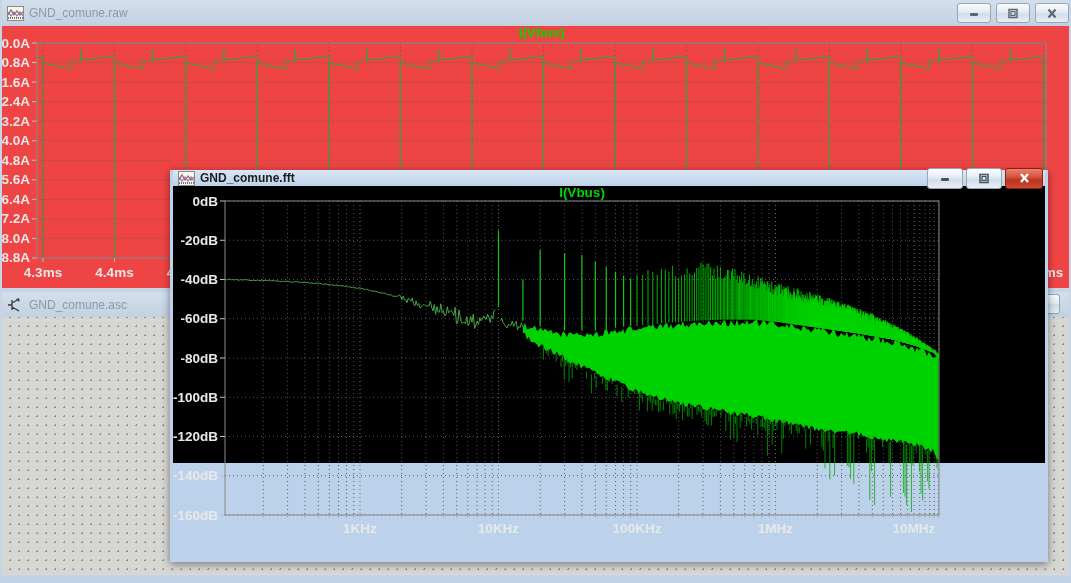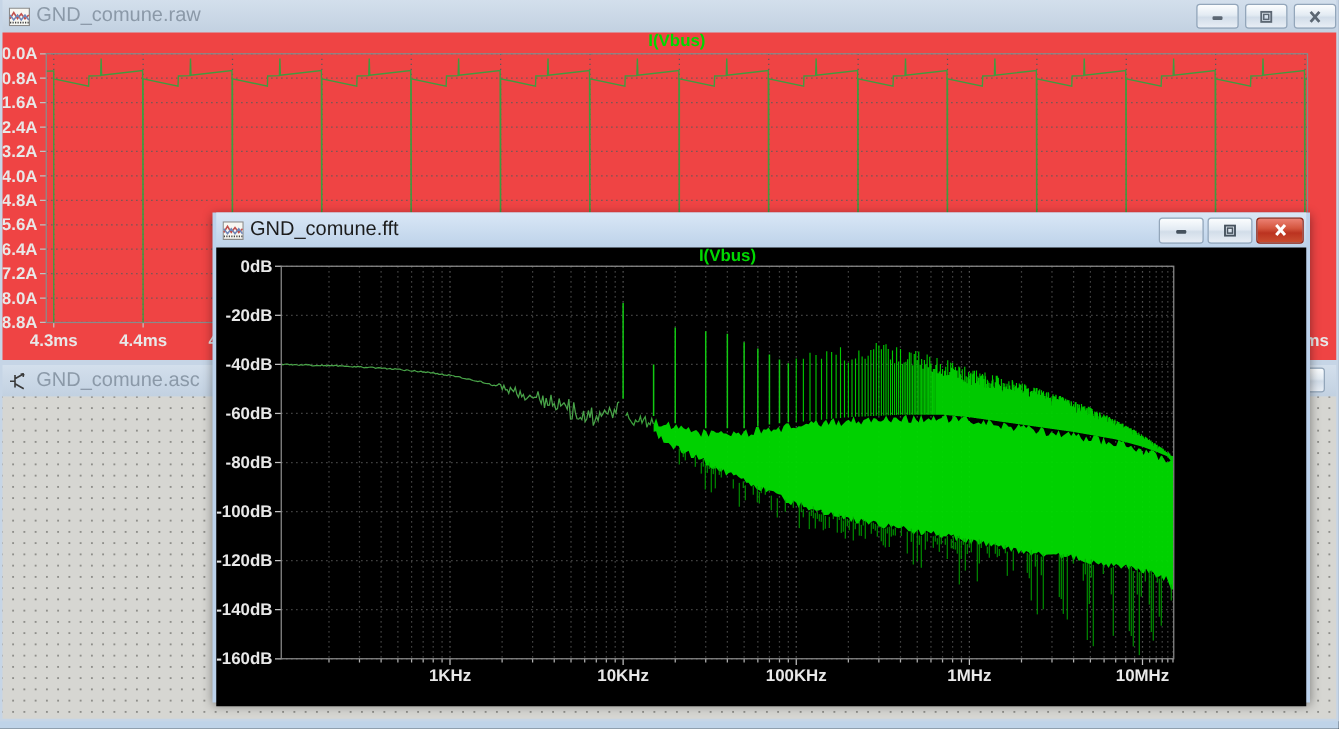--- a/index.html
+++ b/index.html
@@ -5,21 +5,21 @@
   html,body{margin:0;padding:0;}
   body{
     width:1071px;height:583px;position:relative;overflow:hidden;
     background:#bfd3e8;
     font-family:"Liberation Sans",sans-serif;
     -webkit-font-smoothing:antialiased;
   }
   .window{position:absolute;box-sizing:border-box;}
   .titlebar{
     display:flex;align-items:center;gap:5px;padding-left:5px;
-    font-size:16px;user-select:none;
+    font-size:12px;user-select:none;
   }
   .titlebar.inactive{background:linear-gradient(#d3dfec,#c2d1e1);color:#8b99a8;}
   .titlebar.active{background:linear-gradient(#d9e7f6,#bdd2e9);color:#1c1c1c;}
   .title-text{white-space:nowrap;}
   .win-icon{width:17px;height:15px;flex:0 0 auto;display:flex;align-items:center;}
   .btnrow{margin-left:auto;display:flex;gap:5px;align-items:center;}
   .wbtn{
     width:34px;height:20px;border:1px solid #93a6ba;border-radius:3px;
     background:linear-gradient(#fbfdfe,#e3ebf3 45%,#d2dde9 55%,#e8eef5);
     display:flex;align-items:center;justify-content:center;box-sizing:border-box;
@@ -38,22 +38,22 @@
   #asc-window{left:0;top:292px;width:1071px;height:285px;background:#c6d5e6;padding:0 2px 2px 2px;z-index:2;}
   #asc-window .titlebar{height:25px;position:relative;}
   #asc-client{
     width:1067px;height:258px;background:#d6d6d2;
     background-image:radial-gradient(#8e8e8a 1px, transparent 1px);
     background-size:9px 9px;background-position:4px 5px;
   }
   #asc-close{position:absolute;right:9px;top:2px;}
   
   #fft-window{left:170px;top:170px;width:878px;height:392px;background:#bcd2eb;padding:0 3px 3px 3px;z-index:3;box-shadow:0 2px 8px rgba(0,0,0,0.45);}
-  #fft-window .titlebar{height:28px;}
-  #fft-client{width:872px;height:367px;background:#000;}
+  #fft-window .titlebar{height:16px;font-weight:bold;}
+  #fft-client{width:872px;height:277px;background:#000;}
   svg text{font-family:"Liberation Sans",sans-serif;font-weight:bold;}
 </style>
 </head>
 <body>
 
 <div class="window" id="raw-window">
   <div class="titlebar inactive">
     <span class="win-icon">
       <svg width="17" height="15" viewBox="0 0 17 15">
         <rect x="0.5" y="0.5" width="16" height="14" fill="#f7f7f2" stroke="#8a8a8a"></rect>

